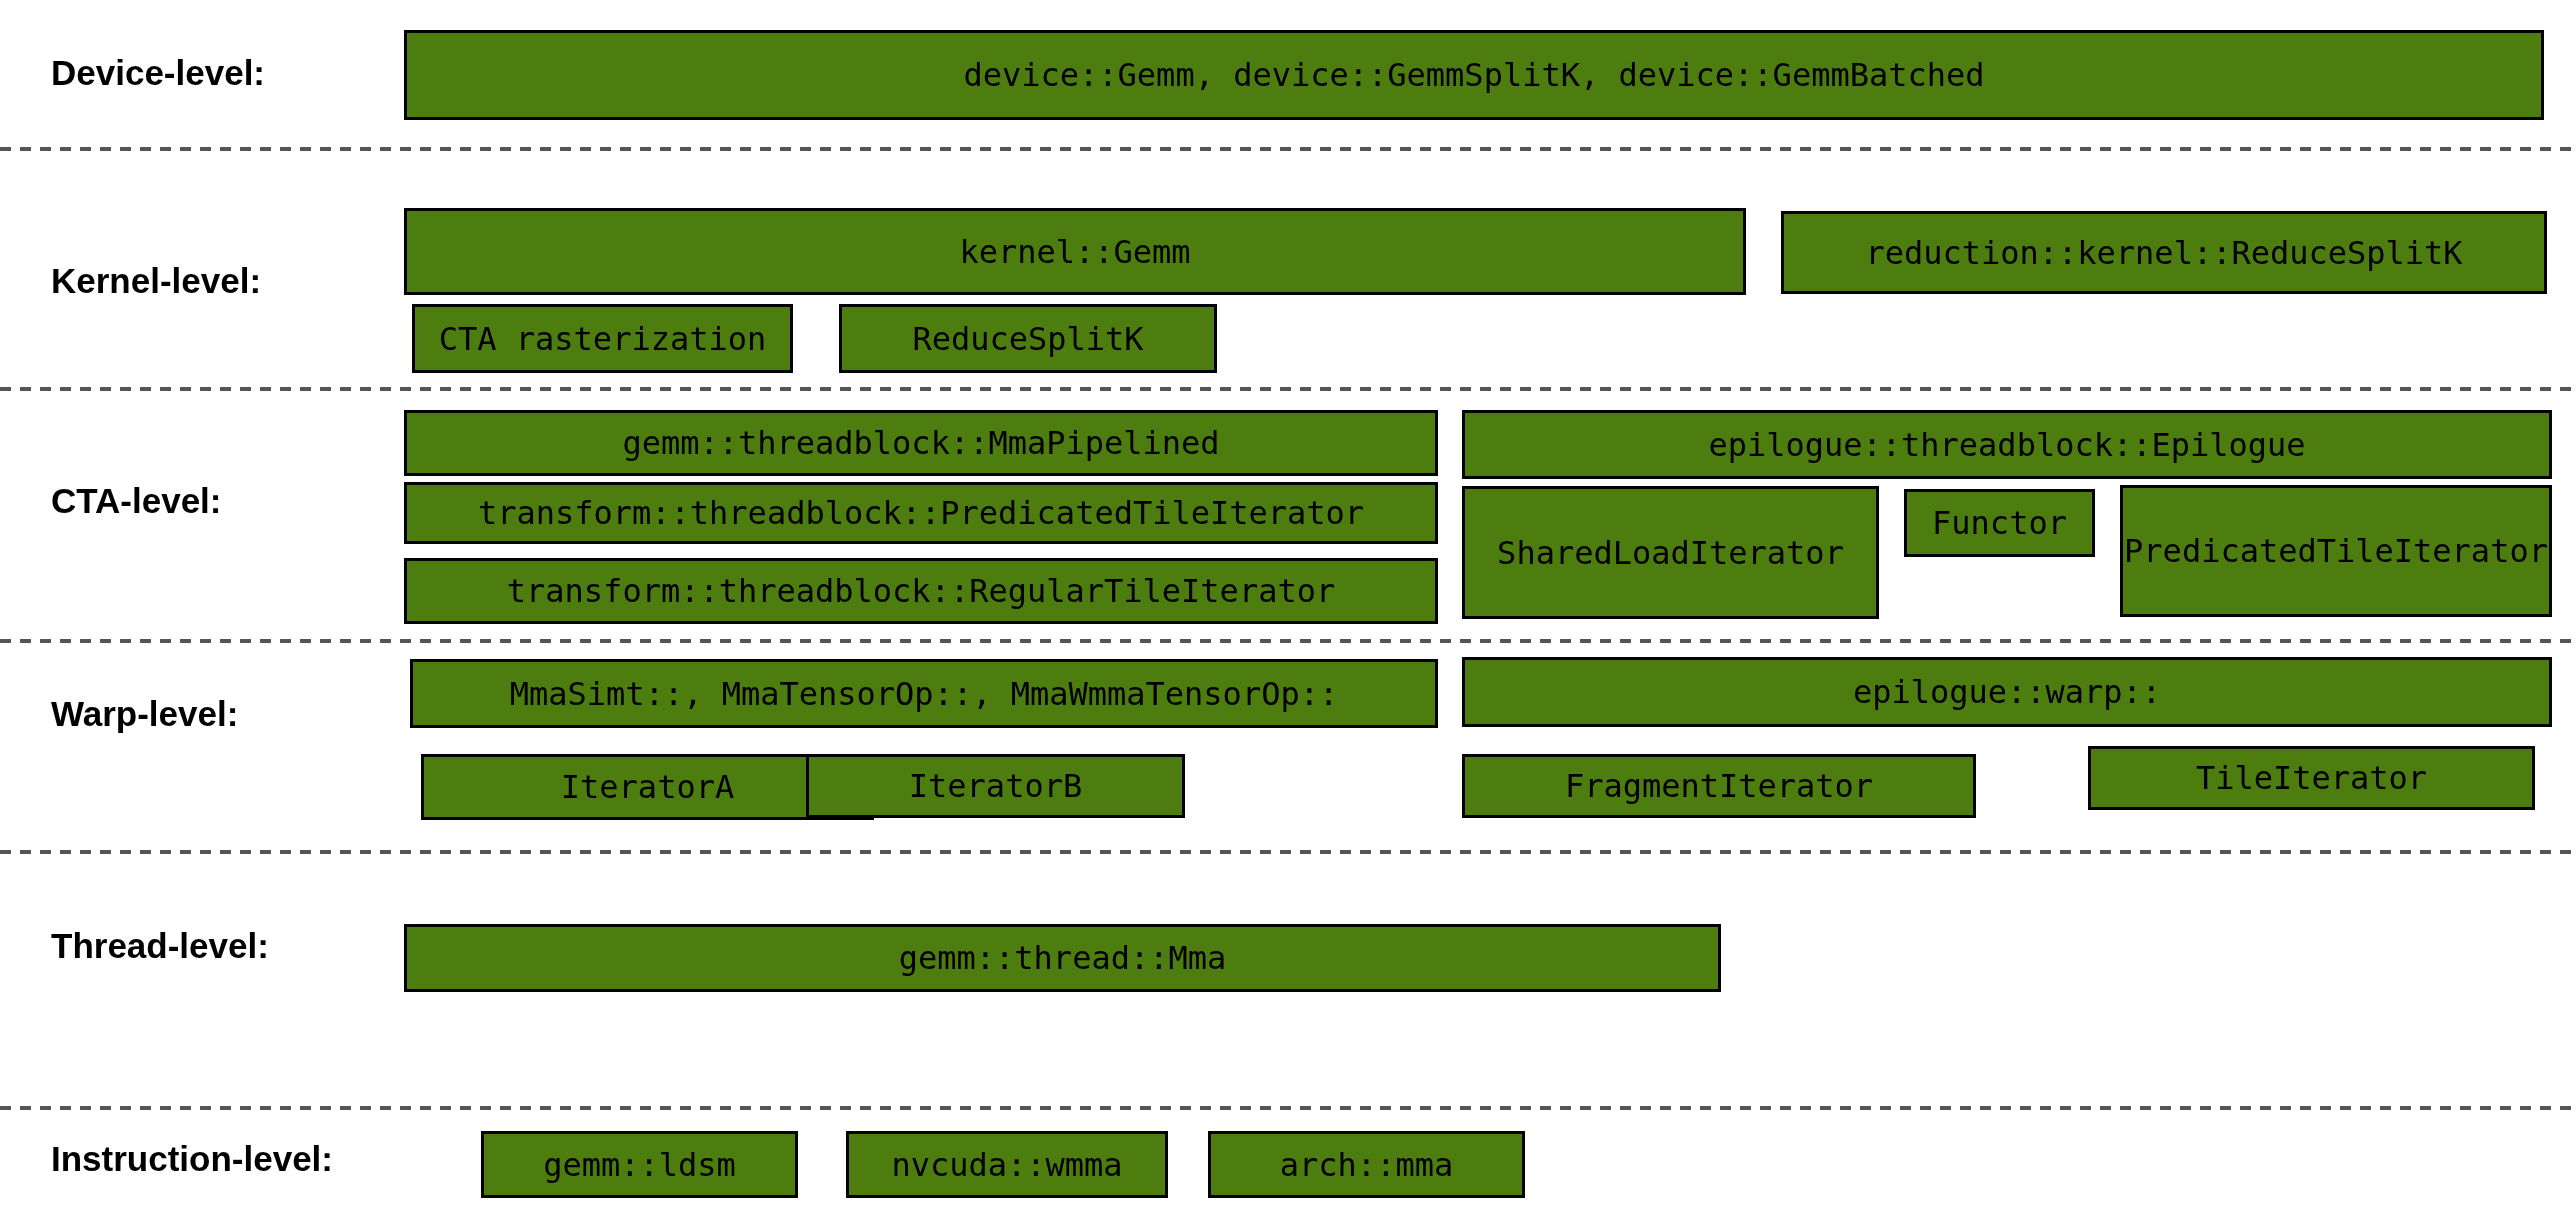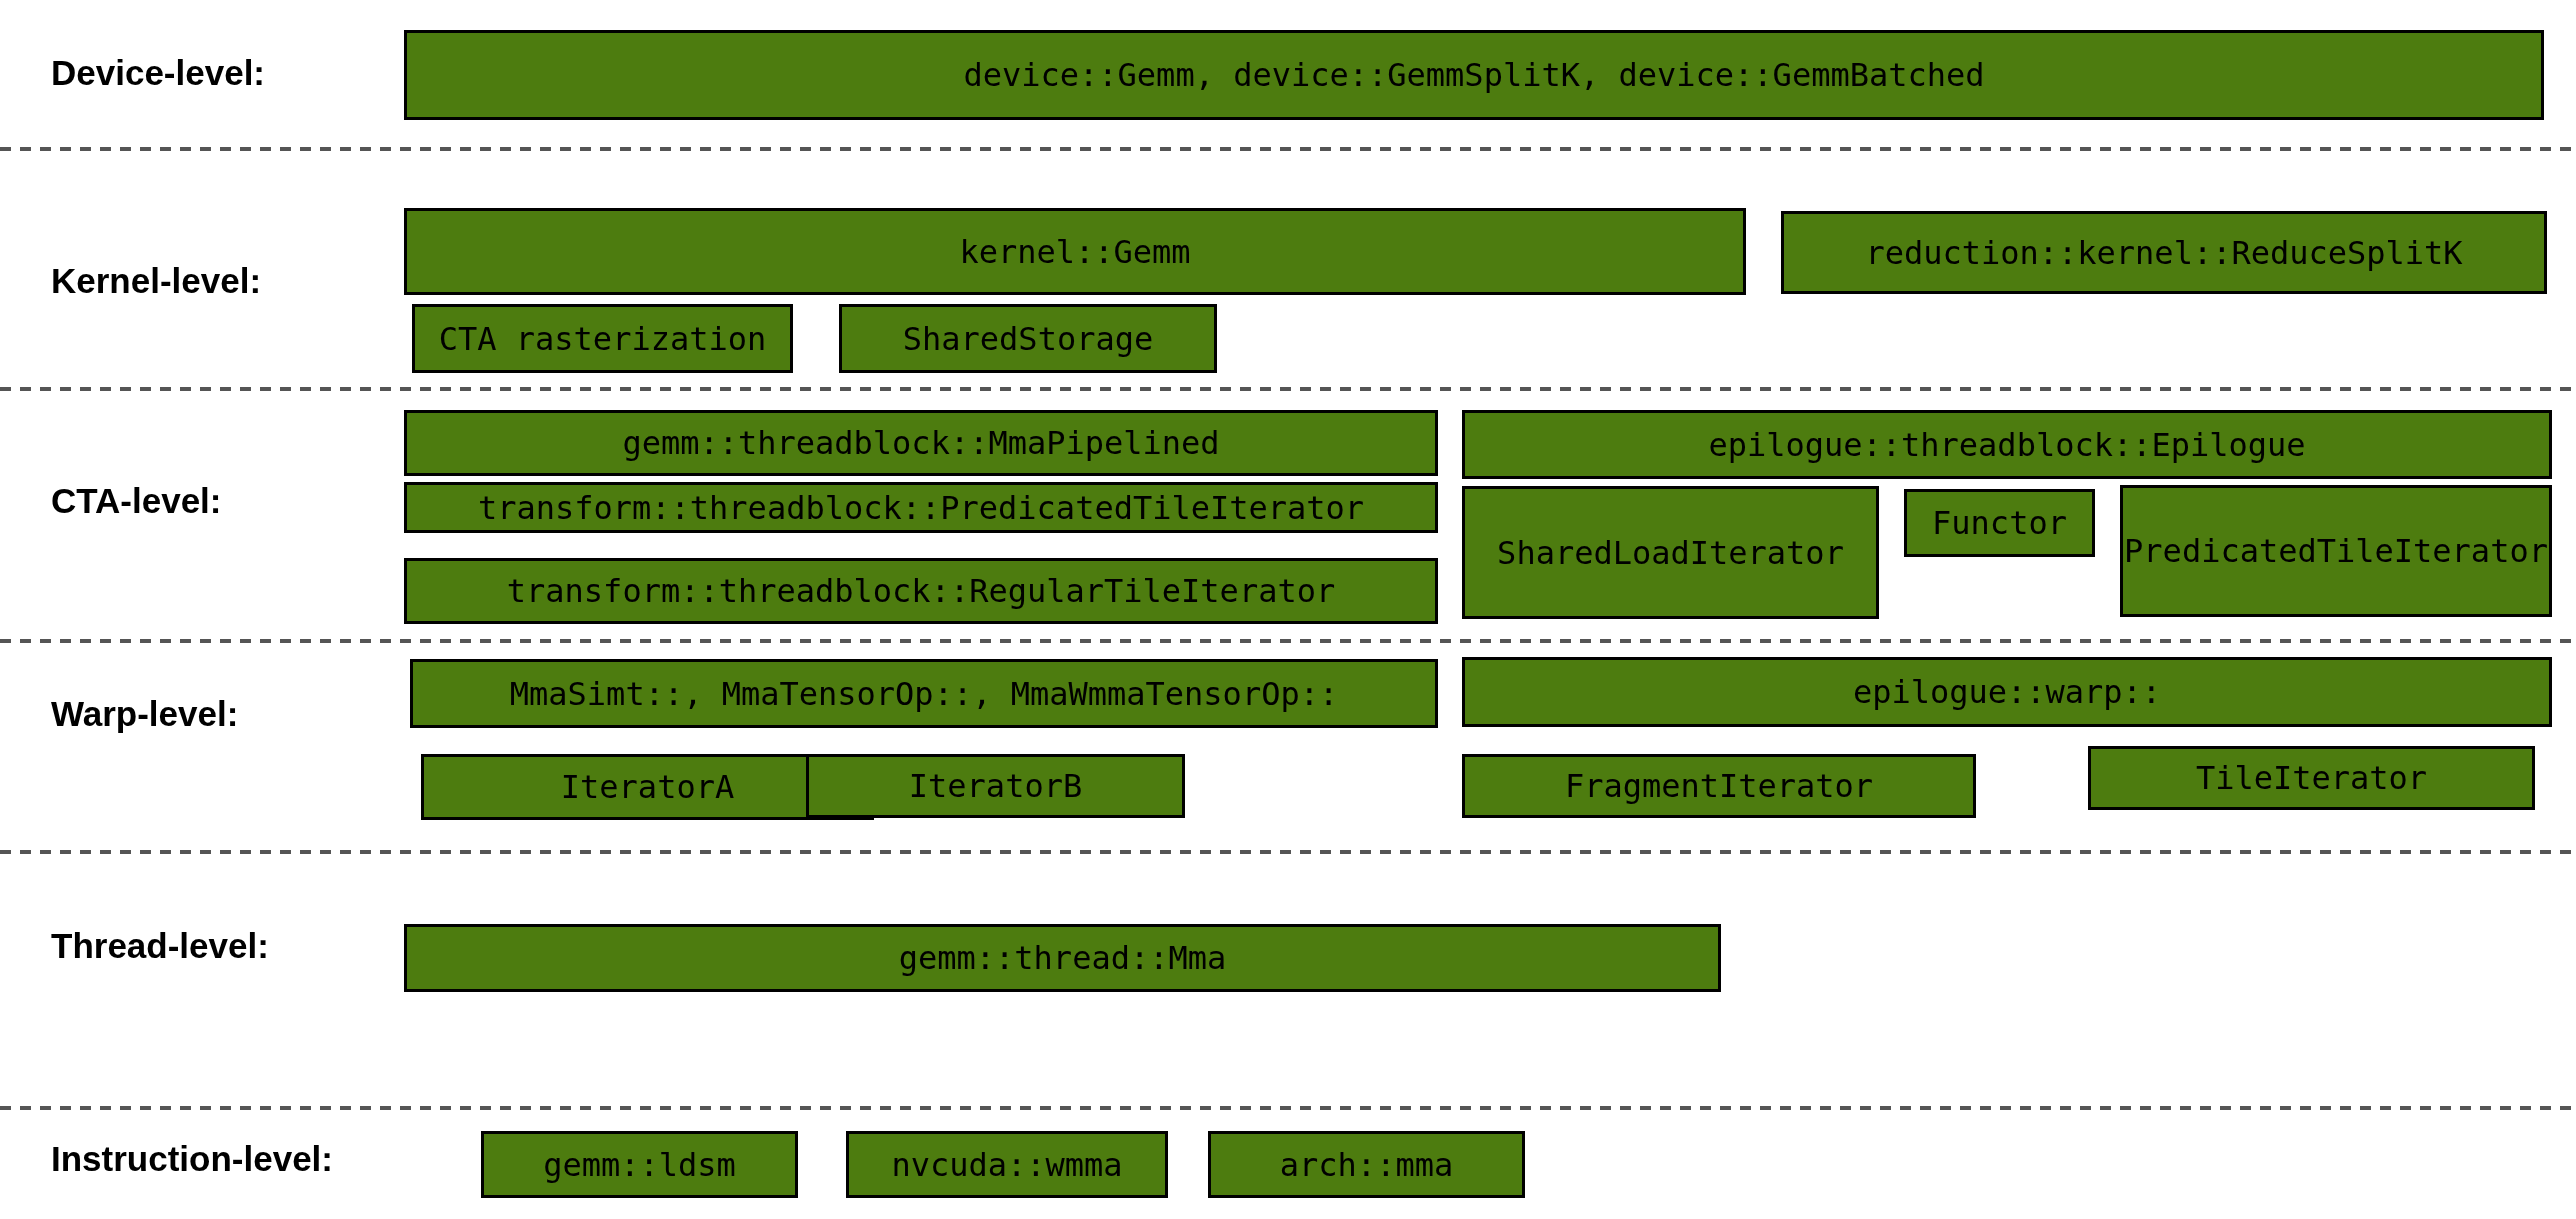--- a/index.html
+++ b/index.html
@@ -56,21 +56,21 @@
   #box-kernel-gemm   { left: 404px;  top: 208px;  width: 1342px; height: 87px; }
   #box-reduce-splitk { left: 1781px; top: 211px;  width: 766px; height: 83px; }
   #box-cta-raster    { left: 412px;  top: 304px;  width: 381px;  height: 69px; }
   #box-shared-storage{ left: 839px; top: 304px;  width: 378px;  height: 69px; }
   #div-2             { top: 387px; }
 
   
   #lbl-cta           { top: 482px; }
   #box-mma-pipelined { left: 404px;  top: 410px;  width: 1034px; height: 66px; }
   #box-epilogue-tb   { left: 1462px; top: 410px;  width: 1090px; height: 69px; }
-  #box-pred-tile-it  { left: 404px;  top: 482px;  width: 1034px; height: 51px; }
+  #box-pred-tile-it  { left: 404px;  top: 482px;  width: 1034px; height: 62px; }
   #box-regular-tile-it{ left: 404px; top: 558px;  width: 1034px; height: 66px; }
   #box-shared-load-it{ left: 1462px; top: 486px;  width: 417px;  height: 133px; }
   #box-functor       { left: 1904px; top: 489px;  width: 191px;  height: 68px; }
   #box-pred-tile-it2 { left: 2120px; top: 485px;  width: 432px;  height: 132px; }
   #div-3             { top: 639px; }
 
   
   #lbl-warp          { top: 695px; }
   #box-mma-simt      { left: 410px;  top: 659px;  width: 1028px; height: 69px; }
   #box-epilogue-warp { left: 1462px; top: 657px;  width: 1090px; height: 70px; }
@@ -97,21 +97,21 @@
 <div id="stage">
 
   <div class="row-label" id="lbl-device">Device-level:</div>
   <div class="box" id="box-device">device::Gemm, device::GemmSplitK, device::GemmBatched</div>
   <div class="divider" id="div-1"></div>
 
   <div class="row-label" id="lbl-kernel">Kernel-level:</div>
   <div class="box" id="box-kernel-gemm">kernel::Gemm</div>
   <div class="box" id="box-reduce-splitk">reduction::kernel::ReduceSplitK</div>
   <div class="box" id="box-cta-raster">CTA rasterization</div>
-  <div class="box" id="box-shared-storage">SharedStorage</div>
+  <div class="box" id="box-shared-storage">ReduceSplitK</div>
   <div class="divider" id="div-2"></div>
 
   <div class="row-label" id="lbl-cta">CTA-level:</div>
   <div class="box" id="box-mma-pipelined">gemm::threadblock::MmaPipelined</div>
   <div class="box" id="box-epilogue-tb">epilogue::threadblock::Epilogue</div>
   <div class="box" id="box-pred-tile-it">transform::threadblock::PredicatedTileIterator</div>
   <div class="box" id="box-regular-tile-it">transform::threadblock::RegularTileIterator</div>
   <div class="box" id="box-shared-load-it">SharedLoadIterator</div>
   <div class="box" id="box-functor">Functor</div>
   <div class="box" id="box-pred-tile-it2">PredicatedTileIterator</div>

